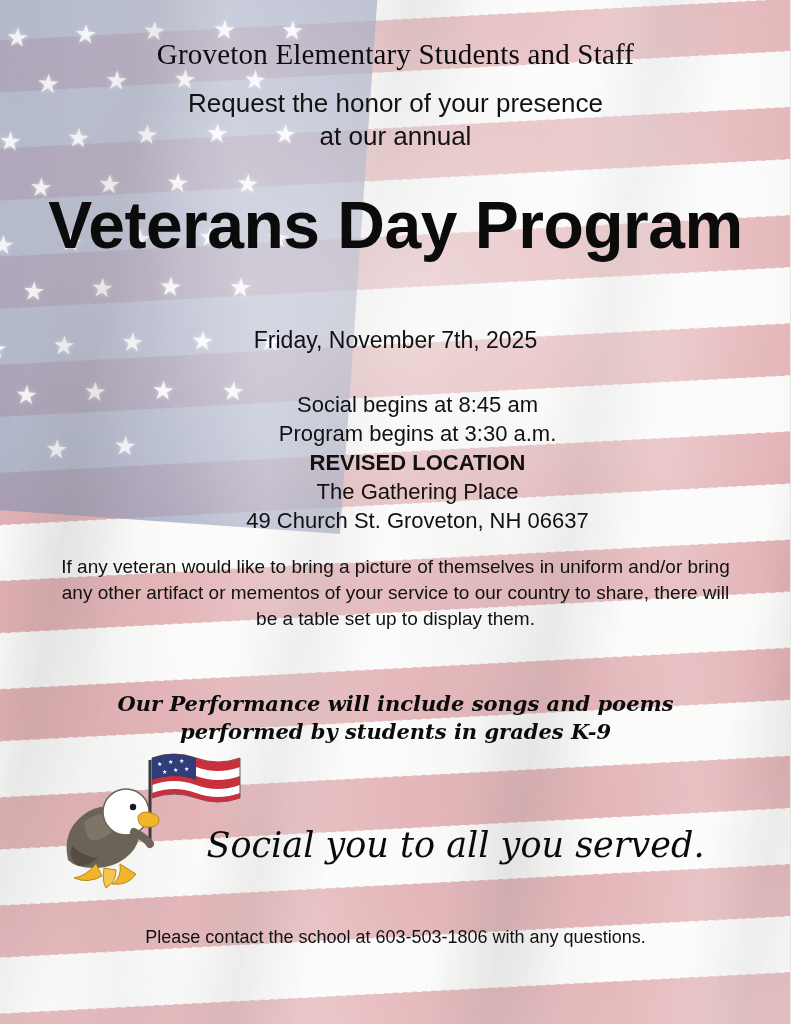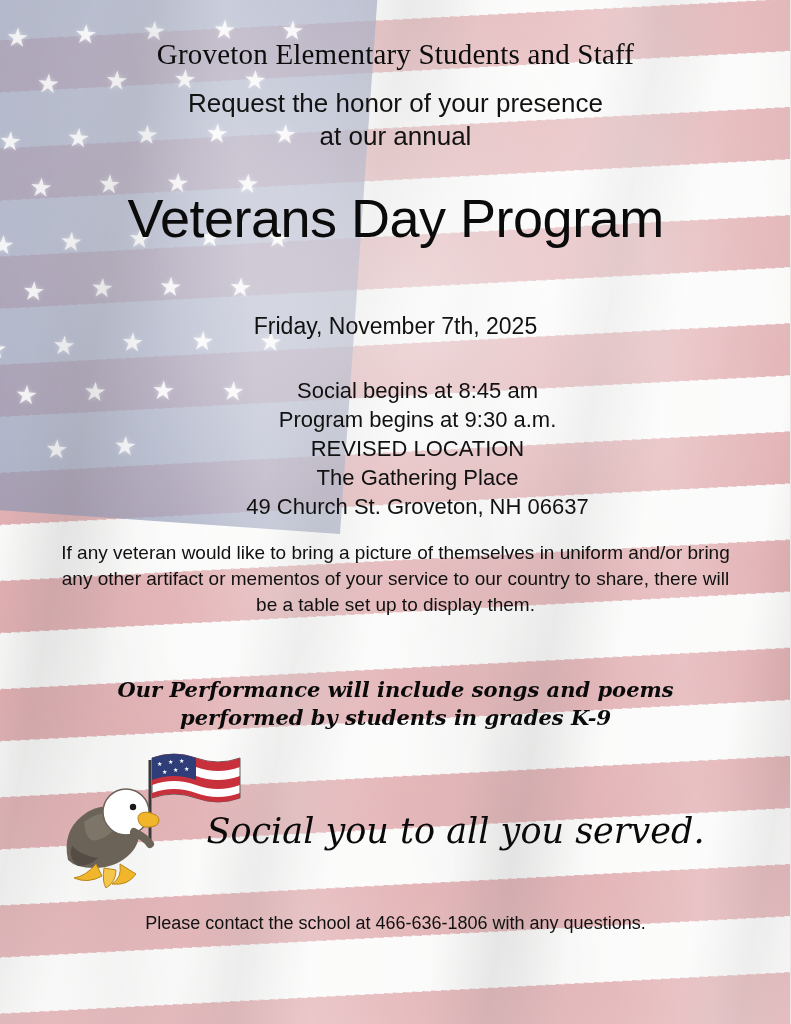--- a/index.html
+++ b/index.html
@@ -131,41 +131,42 @@
 
   .request {
     font-size: 26px;
     line-height: 1.26;
     margin-top: 16px;
     color: #121212;
     text-align: center;
   }
 
   .event-title {
-    font-size: 54px;
+    font-size: 66px;
     margin-top: 34px;
     letter-spacing: -0.5px;
     color: #0b0b0b;
+    font-weight: bold;
   }
 
   .date {
     font-size: 23px;
     margin-top: 64px;
     color: #111;
   }
 
   .details {
     font-size: 22px;
     line-height: 1.32;
     margin-top: 36px;
     color: #111;
     padding-left: 44px;
   }
   .details .bold {
-    font-weight: normal;
+    font-weight: bold;
   }
 
   .note {
     font-size: 19px;
     line-height: 1.38;
     margin-top: 19px;
     padding: 0 58px;
     color: #111;
   }
 
@@ -310,28 +311,28 @@
       <div>Request the honor of your presence</div>
       <div>at our annual</div>
     </div>
 
     <div class="event-title">Veterans Day Program</div>
 
     <div class="date">Friday, November 7th,  2025</div>
 
     <div class="details">
       <div>Social begins at 8:45 am</div>
-      <div>Program begins at 9:30 a.m.</div>
+      <div>Program begins at 3:30 a.m.</div>
       <div class="bold">REVISED LOCATION</div>
       <div>The Gathering Place</div>
       <div>49 Church St. Groveton, NH 06637</div>
     </div>
 
     <div class="note">If any veteran would like to bring a picture of themselves in uniform and/or bring any other artifact or mementos of your service to our country to share, there will be a table set up to display them.</div>
 
     <div class="performance">Our Performance will include songs and poems performed by students in grades K-9</div>
 
     <div class="thanks">Social you to all you served.</div>
 
-    <div class="contact">Please contact the school at 466-636-1806 with any questions.</div>
+    <div class="contact">Please contact the school at 603-503-1806 with any questions.</div>
 
   </div>
 </div>
 
 </body></html>

